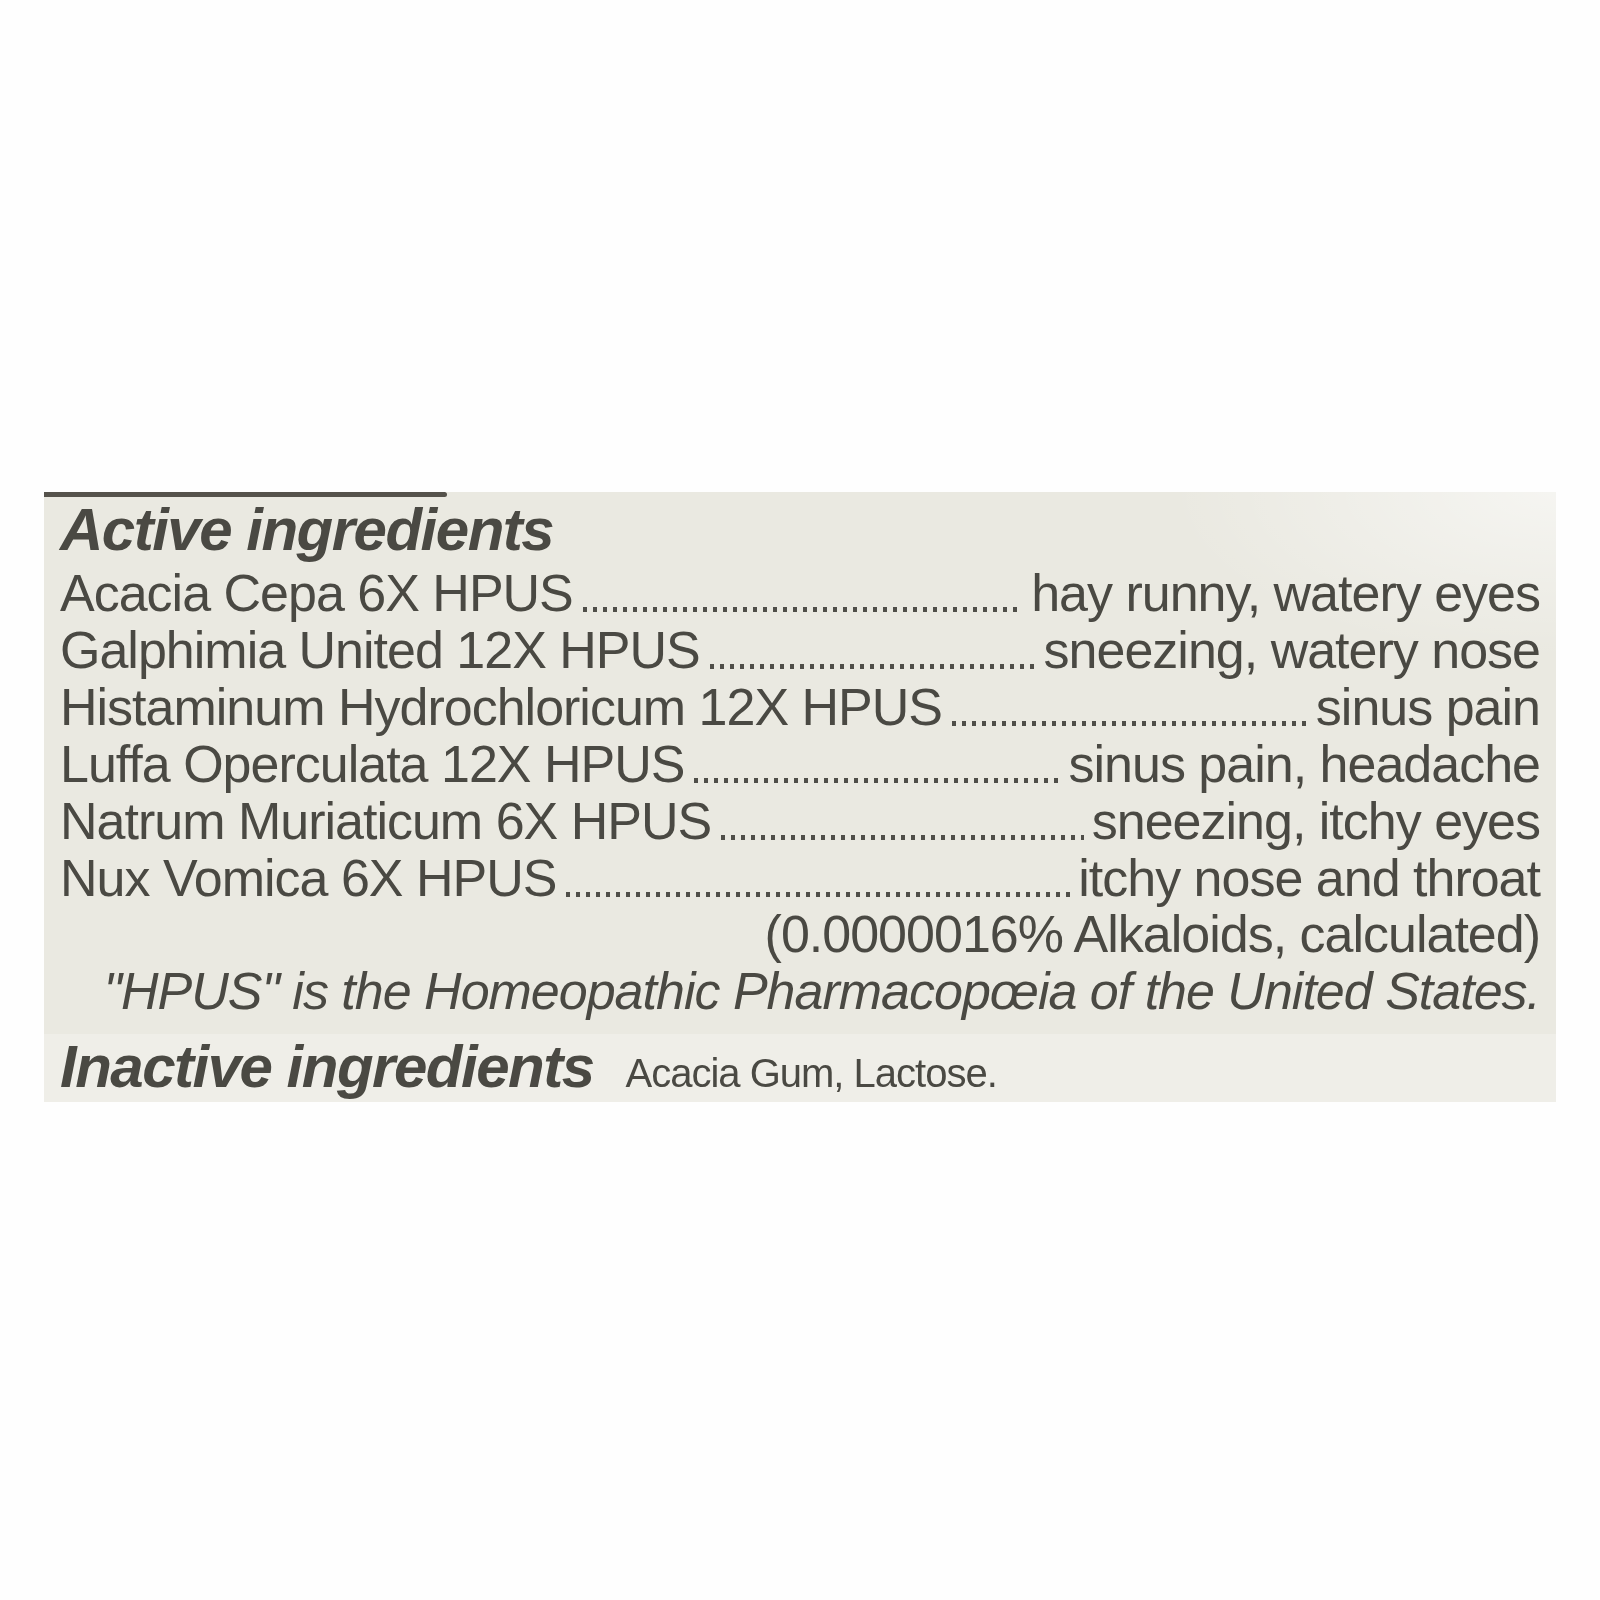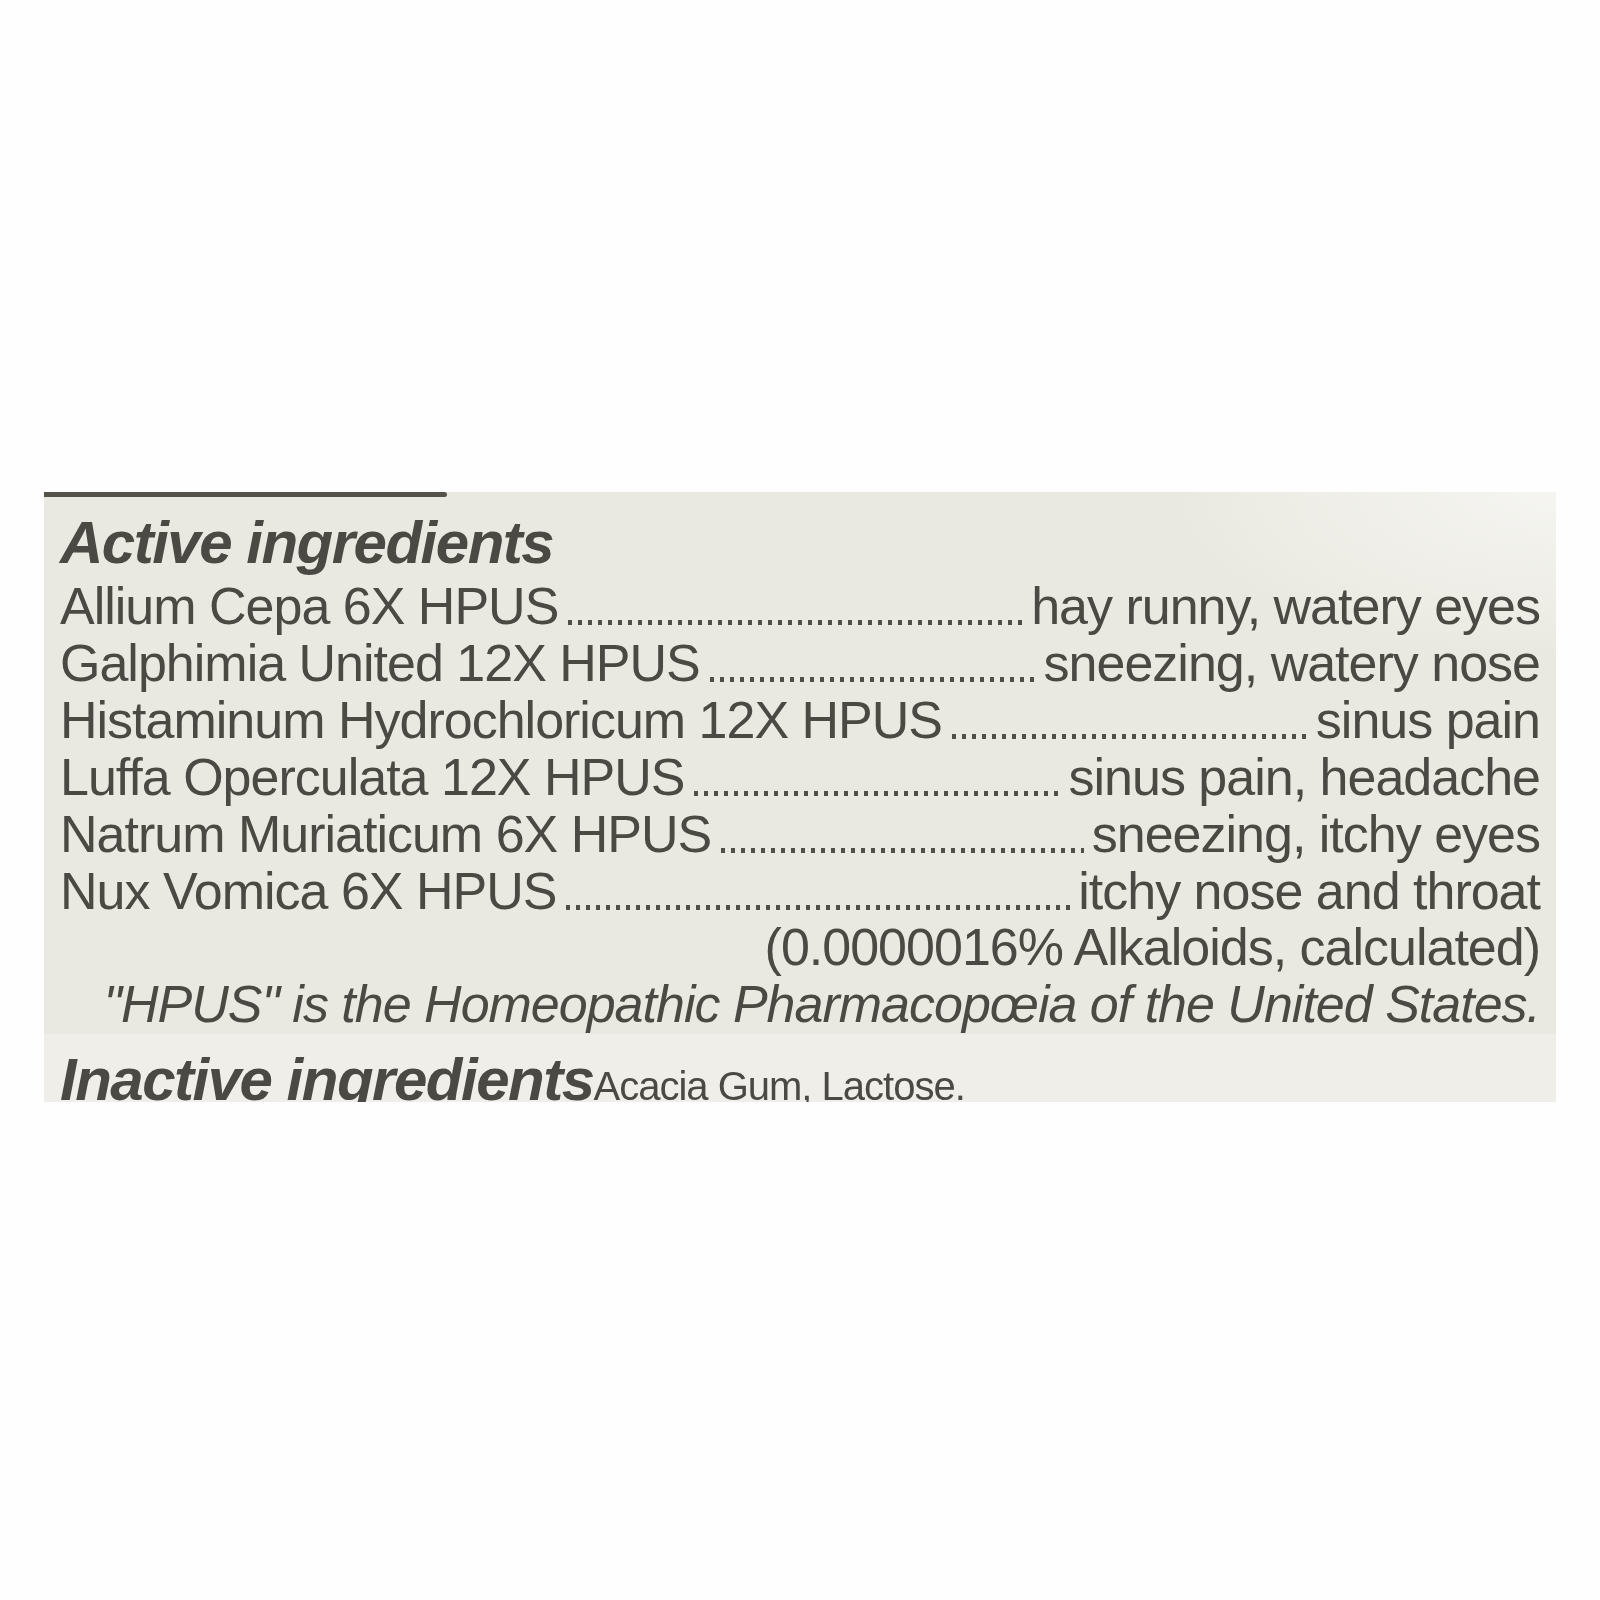--- a/index.html
+++ b/index.html
@@ -16,21 +16,21 @@
     overflow: hidden;
   }
   .label-panel {
     position: absolute;
     left: 44px;
     top: 492px;
     width: 1512px;
     height: 610px;
     background: #eae9e1;
     box-sizing: border-box;
-    padding: 17px 16px 0 16px;
+    padding: 4px 16px 0 16px;
     color: #4a4943;
     overflow: hidden;
   }
   
   .shade-topright {
     position: absolute;
     pointer-events: none;
     right: 0; top: 0;
     width: 420px; height: 180px;
     background: radial-gradient(ellipse at 100% 0%, rgba(255,255,255,0.55) 0%, rgba(255,255,255,0.0) 65%);
@@ -90,40 +90,40 @@
     display: flex;
     align-items: baseline;
     white-space: nowrap;
   }
   .inactive-heading {
     font-size: 60px;
     line-height: 70px;
     font-weight: bold;
     font-style: italic;
     letter-spacing: -1.5px;
-    margin-right: 0;
+    margin-right: 32px;
   }
   .inactive-value {
     font-size: 40px;
   }
 </style>
 </head>
 <body>
 
 <div class="stage">
   <div class="label-panel">
     <div class="shade-topright"></div>
     <div class="shade-bottomband"></div>
     <div class="top-strip"></div>
 
     <div class="content">
       <div class="heading">Active ingredients</div>
 
       <div class="ing-row">
-        <span class="ing-name">Allium Cepa 6X HPUS</span>
+        <span class="ing-name">Acacia Cepa 6X HPUS</span>
         <span class="leader"></span>
         <span class="ing-purpose">hay runny, watery eyes</span>
       </div>
       <div class="ing-row">
         <span class="ing-name">Galphimia United 12X HPUS</span>
         <span class="leader"></span>
         <span class="ing-purpose">sneezing, watery nose</span>
       </div>
       <div class="ing-row">
         <span class="ing-name">Histaminum Hydrochloricum 12X HPUS</span>

